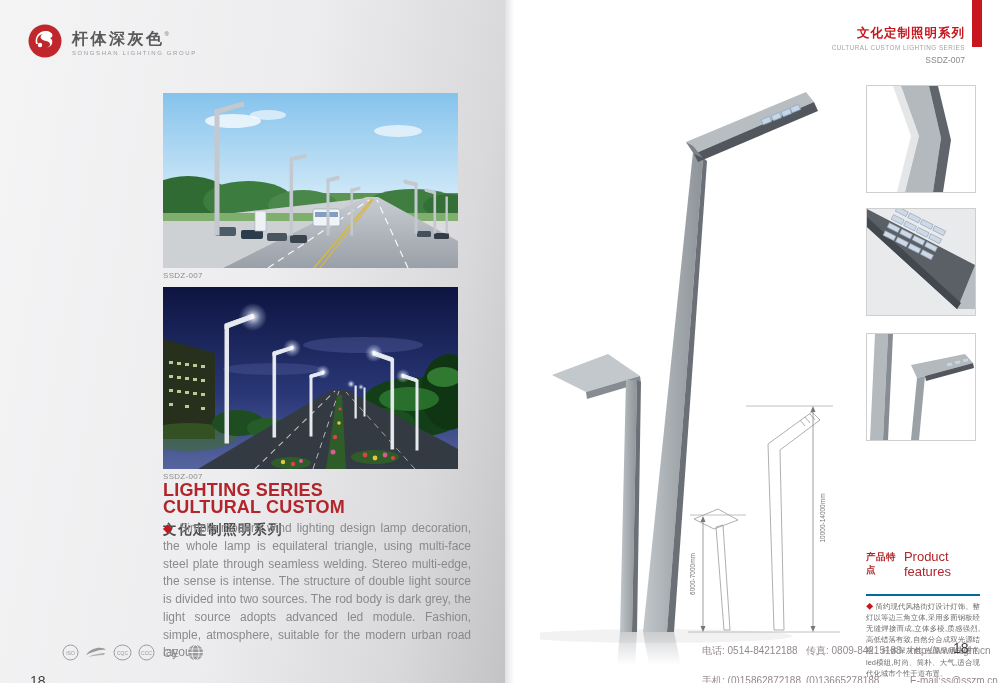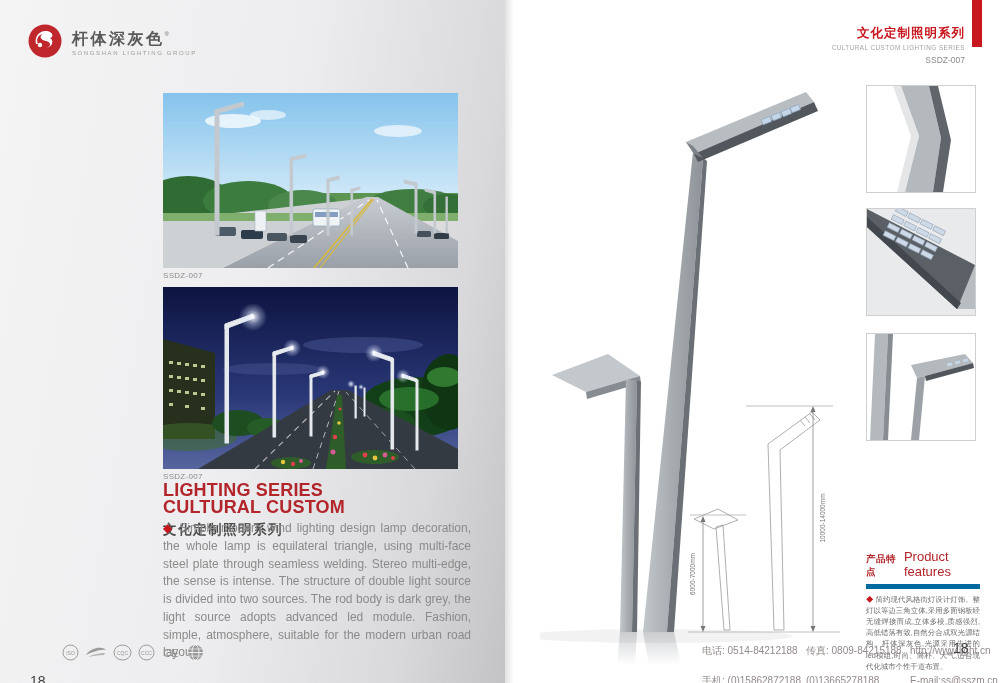--- a/index.html
+++ b/index.html
@@ -34,21 +34,21 @@
     background:linear-gradient(to right,rgba(0,0,0,.12),rgba(0,0,0,0));}
   #hdr-bar{left:972px;top:0;width:10px;height:47px;background:#c8161e;}
   #hdr{right:35px;top:25px;text-align:right;}
   #hdr-cn{font-size:12.5px;font-weight:bold;color:#c8161e;letter-spacing:1px;}
   #hdr-en{font-size:6.3px;color:#a3a3a3;letter-spacing:.5px;margin-top:2px;}
   #hdr-model{right:35px;top:55px;font-size:8.5px;color:#8a8a8a;}
   #main-render{left:540px;top:80px;}
   .thumb{left:866px;width:110px;height:108px;border:1px solid #cfcfcf;background:#fff;box-sizing:border-box;overflow:hidden;}
   #thumb-1{top:85px;} #thumb-2{top:208px;background:#e9eaeb;} #thumb-3{top:333px;}
   #features{left:866px;top:549px;width:114px;}
-  #feat-title{display:flex;gap:6px;align-items:flex-end;border-bottom:5px solid #0369a1;padding-bottom:5px;}
+  #feat-title{display:flex;gap:6px;align-items:center;border-bottom:2px solid #0369a1;padding-bottom:15px;}
   #feat-cn{font-size:9.5px;font-weight:bold;color:#b2252a;letter-spacing:.5px;}
   #feat-en{font-size:13px;font-weight:normal;color:#b2252a;}
   #feat-text{margin-top:5px;font-size:7.4px;color:#6e6e6e;line-height:1.5;text-align:justify;}
   #dim-diagram{left:688px;top:398px;}
   #contact{left:702px;top:645px;font-size:10px;color:#93898a;display:grid;
     grid-template-columns:104px 104px auto;row-gap:18px;line-height:1.2;}
   #page-num-right{left:953px;top:640px;font-size:14px;color:#3f3f3f;}
 </style>
 </head>
 <body>

